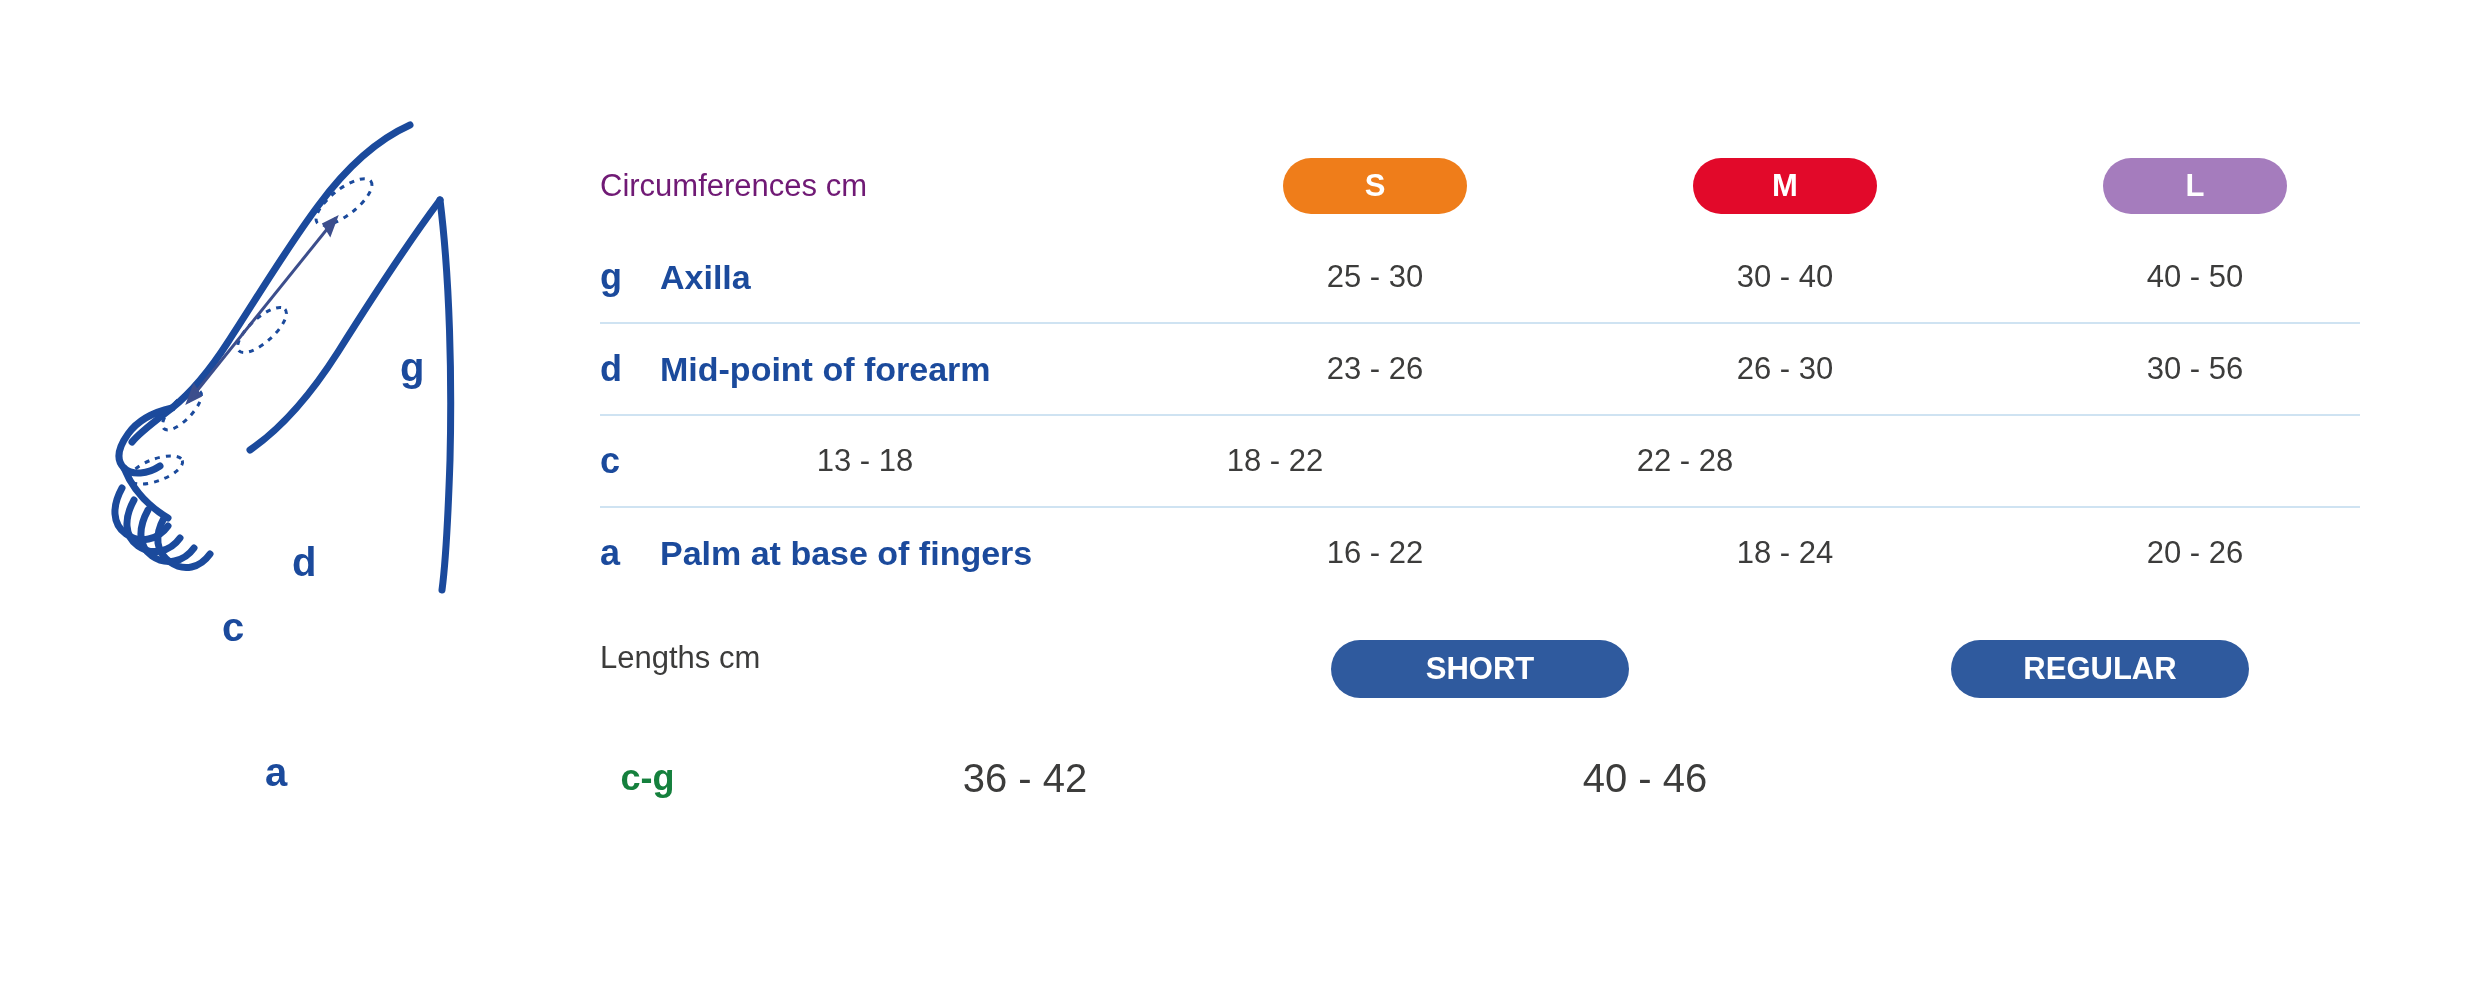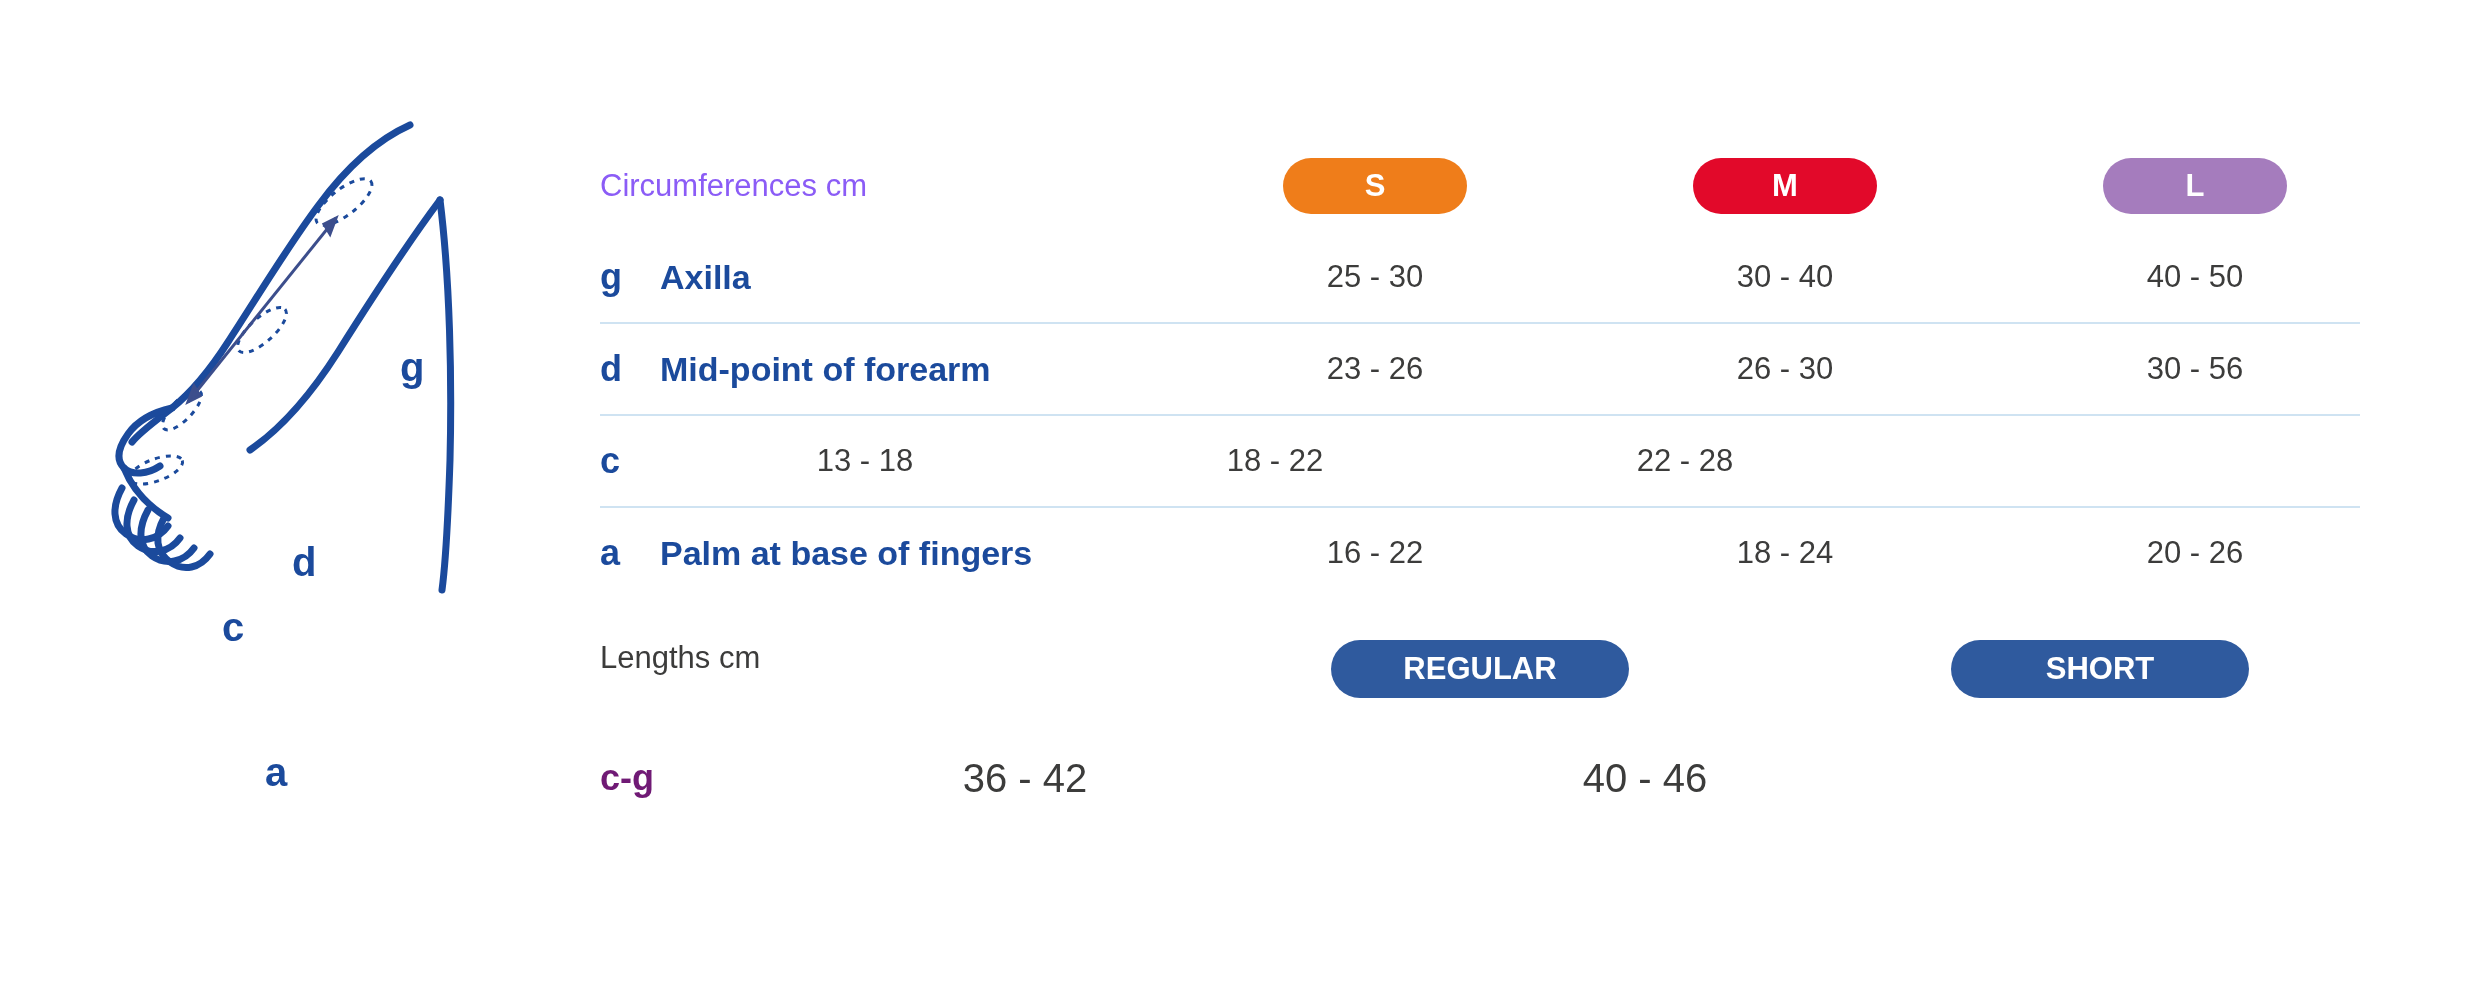--- a/index.html
+++ b/index.html
@@ -70,21 +70,21 @@
     width: 510px;
     flex: 0 0 510px;
     font-weight: bold;
     font-size: 34px;
     color: #1b4a9c;
   }
   .col-head-title {
     width: 570px;
     flex: 0 0 570px;
     font-size: 31px;
-    color: #8b5cf6;
+    color: #701a75;
     font-weight: normal;
   }
   .col-val {
     width: 410px;
     flex: 0 0 410px;
     text-align: center;
     font-size: 31px;
     color: #3c3c3b;
   }
 
@@ -144,25 +144,25 @@
     text-align: center;
   }
   .len-data-row {
     display: flex;
     align-items: center;
     height: 92px;
   }
   .len-key {
     width: 95px;
     flex: 0 0 95px;
-    text-align: left;
+    text-align: center;
     padding-right: 20px;
     font-weight: bold;
     font-size: 36px;
-    color: #701a75;
+    color: #15803d;
   }
   .len-name {
     width: 455px;
     flex: 0 0 455px;
     font-weight: bold;
     font-size: 29px;
     color: #1b4a9c;
   }
   .len-val {
     width: 620px;
@@ -263,24 +263,24 @@
       <div class="col-val">20 - 26</div>
     </div>
 
   </div>
 
   <div class="lengths-area">
 
     <div class="len-head-row">
       <div class="len-title">Lengths cm</div>
       <div class="len-col">
+        <span class="len-pill" style="background: rgb(47, 90, 158);">SHORT</span>
+      </div>
+      <div class="len-col">
         <span class="len-pill" style="background: rgb(47, 90, 158);">REGULAR</span>
-      </div>
-      <div class="len-col">
-        <span class="len-pill" style="background: rgb(47, 90, 158);">SHORT</span>
       </div>
     </div>
 
     <div class="len-data-row">
       <div class="len-key">c-g</div>
       <div class="len-val">36 - 42</div>
       <div class="len-val">40 - 46</div>
     </div>
 
   </div>

